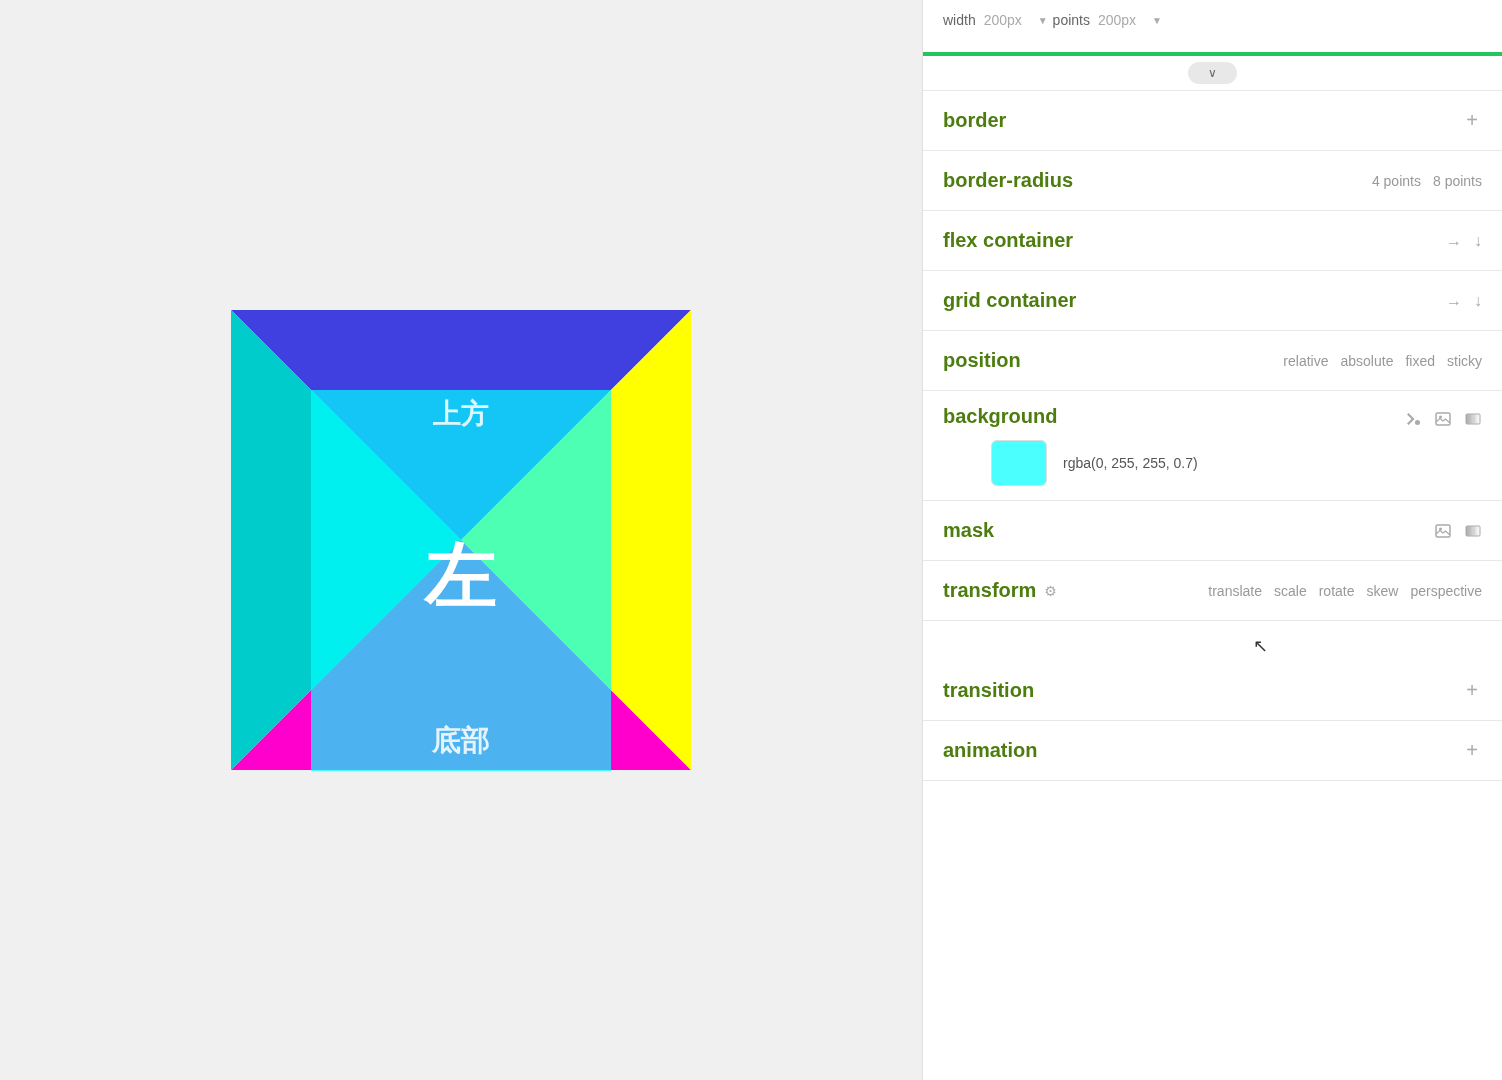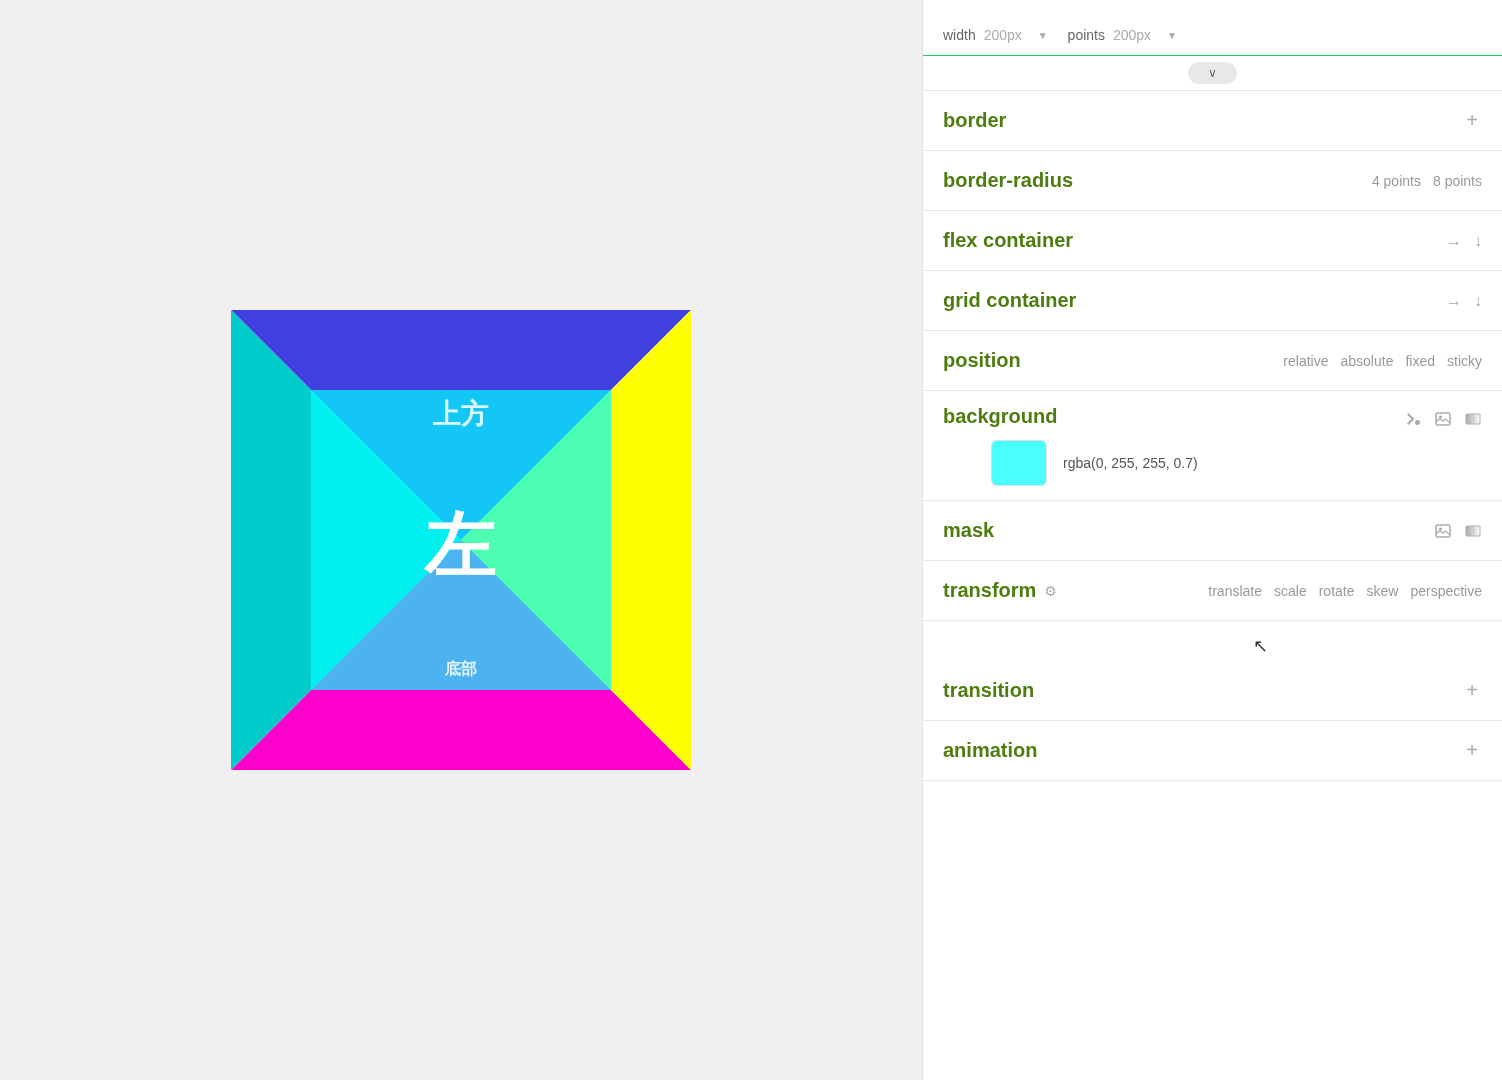--- a/index.html
+++ b/index.html
@@ -72,21 +72,21 @@
       border-top: 230px solid transparent;
       border-bottom: 230px solid transparent;
       border-right: 230px solid #ffff00;
     }
 
     
     .inner-box {
       position: absolute;
       top: 80px; left: 80px;
       width: 300px;
-      height: 300px;
+      height: 381px;
       background: rgba(0, 255, 255, 0.7);
       display: flex;
       flex-direction: column;
       align-items: center;
       justify-content: space-between;
       padding: 10px 0;
     }
 
     
     .text-top {
@@ -99,43 +99,43 @@
     }
     .text-center {
       color: white;
       font-size: 72px;
       font-weight: bold;
       text-align: center;
       line-height: 1;
     }
     .text-bottom {
       color: white;
-      font-size: 16px;
+      font-size: 29px;
       font-weight: bold;
       text-align: center;
       opacity: 0.85;
     }
 
     
     .properties-panel {
       width: 580px;
       background: #fff;
       border-left: 1px solid #e0e0e0;
       display: flex;
       flex-direction: column;
       overflow-y: auto;
     }
 
     
     .prop-top-row {
       display: flex;
-      align-items: flex-end;
+      align-items: flex-start;
       padding: 12px 20px;
-      border-bottom: 1px solid #22c55e;
-      gap: 20px;
+      border-bottom: 4px solid #22c55e;
+      gap: 5px;
       min-height: 56px;
     }
 
     .prop-field-group {
       display: flex;
       align-items: center;
       gap: 8px;
     }
 
     .prop-label {

